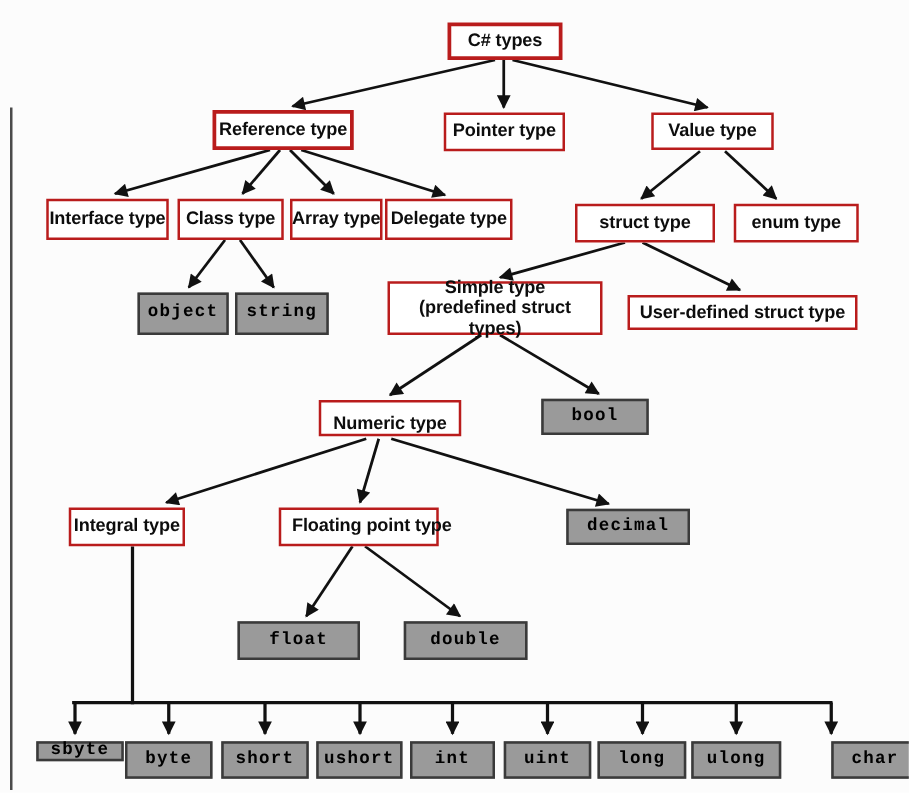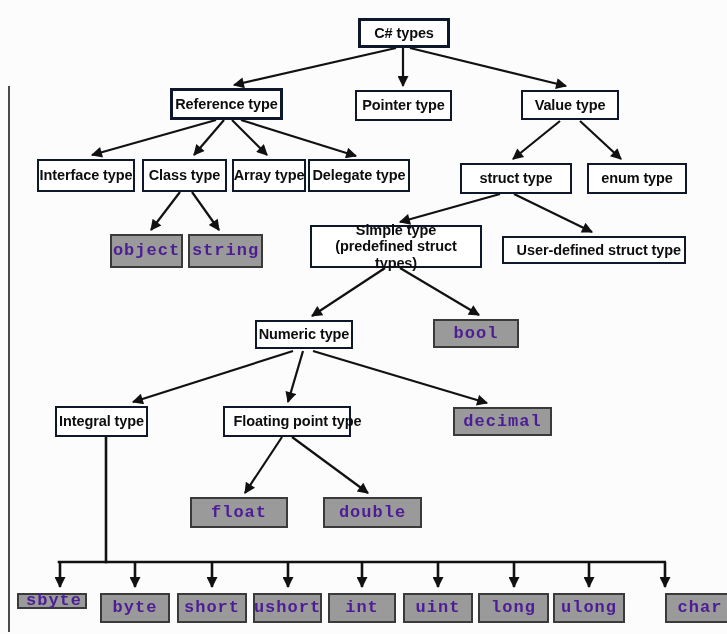--- a/index.html
+++ b/index.html
@@ -4,33 +4,33 @@
 <style>
   html,body { margin:0; padding:0; }
   body { background:#ffffff; font-family:"Liberation Sans", sans-serif; }
   .stage {
     position:relative; width:727px; height:634px;
     background:#fcfcfc; overflow:hidden;
   }
   .stage svg { position:absolute; left:0; top:0; z-index:0; }
   .node {
     position:absolute; z-index:2; box-sizing:border-box;
-    background:#ffffff; border:2px solid #0f172a;
+    background:#ffffff; border:2px solid #b91c1c;
     display:flex; align-items:center; justify-content:center;
     text-align:center; padding:0 3px;
     font-weight:bold; font-size:14.5px; line-height:1.12;
     color:#0d0d0d; letter-spacing:-0.1px;
   }
   .node span { white-space:nowrap; }
   .node.wrap span { white-space:normal; }
   .node.thick { border-width:3px; }
   .node.keyword {
     background:#9a9a9a; border-color:#3a3a3a;
     font-family:"Liberation Mono", monospace;
-    font-size:17px; letter-spacing:1px; color:#4c1d95;
+    font-size:14px; letter-spacing:1px; color:#000000;
   }
   .scan-border {
     position:absolute; z-index:1;
     background:#4b4b4b;
   }
 </style>
 </head>
 <body>
 
 <div class="stage">
@@ -106,45 +106,45 @@
       </div>
       <div class="node keyword " style="left: 110px; top: 234px; width: 73px; height: 34px;">
         <span>object</span>
       </div>
       <div class="node keyword " style="left: 188px; top: 234px; width: 75px; height: 34px;">
         <span>string</span>
       </div>
       <div class="node wrap" style="left: 310px; top: 225px; width: 172px; height: 43px;">
         <span>Simple type (predefined struct types)</span>
       </div>
-      <div class="node " style="left: 502px; top: 236px; width: 184px; height: 28px; justify-content: flex-end;">
+      <div class="node " style="left: 502px; top: 236px; width: 184px; height: 28px;">
         <span>User-defined struct type</span>
       </div>
-      <div class="node " style="left: 255px; top: 320px; width: 98px; height: 29px;">
+      <div class="node " style="left: 255px; top: 320px; width: 114px; height: 29px; align-items: flex-end;">
         <span>Numeric type</span>
       </div>
       <div class="node keyword " style="left: 433px; top: 319px; width: 86px; height: 29px;">
         <span>bool</span>
       </div>
       <div class="node " style="left: 55px; top: 406px; width: 93px; height: 31px;">
         <span>Integral type</span>
       </div>
       <div class="node " style="left: 223px; top: 406px; width: 128px; height: 31px; padding-left: 24px;">
         <span>Floating point type</span>
       </div>
       <div class="node keyword " style="left: 453px; top: 407px; width: 99px; height: 29px;">
         <span>decimal</span>
       </div>
       <div class="node keyword " style="left: 190px; top: 497px; width: 98px; height: 31px;">
         <span>float</span>
       </div>
       <div class="node keyword " style="left: 323px; top: 497px; width: 99px; height: 31px;">
         <span>double</span>
       </div>
-      <div class="node keyword " style="left: 17px; top: 593px; width: 70px; height: 16px; justify-content: flex-end;">
+      <div class="node keyword " style="left: 29px; top: 593px; width: 70px; height: 16px;">
         <span>sbyte</span>
       </div>
       <div class="node keyword " style="left: 100px; top: 593px; width: 70px; height: 30px;">
         <span>byte</span>
       </div>
       <div class="node keyword " style="left: 177px; top: 593px; width: 70px; height: 30px;">
         <span>short</span>
       </div>
       <div class="node keyword " style="left: 253px; top: 593px; width: 69px; height: 30px;">
         <span>ushort</span>

